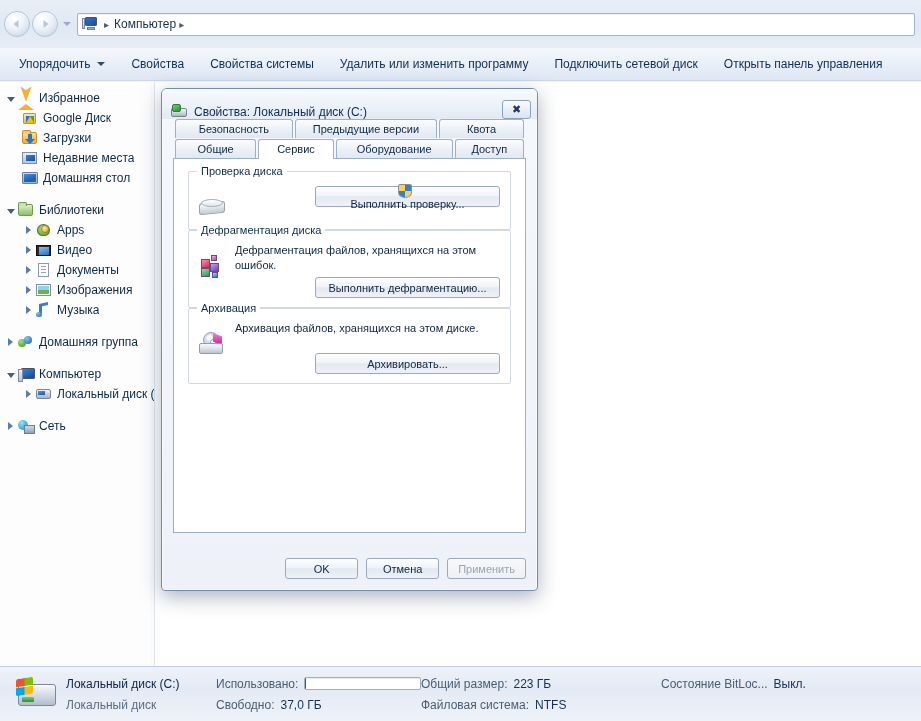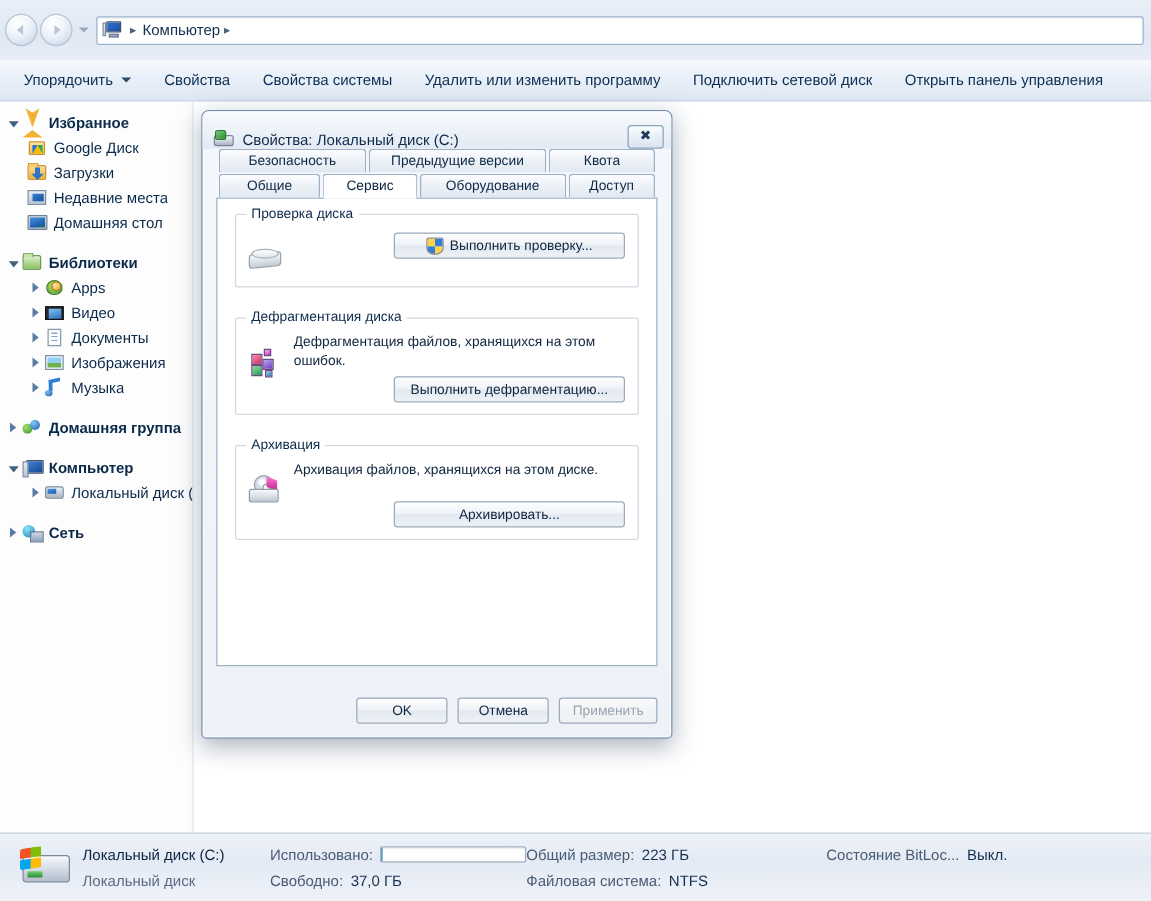--- a/index.html
+++ b/index.html
@@ -159,21 +159,21 @@
     display: flex;
     align-items: center;
     height: 20px;
     padding-left: 4px;
     cursor: pointer;
     white-space: nowrap;
     font-size: 12px;
     color: #0b2a4a;
   }
   .tree-item.lvl1 { padding-left: 22px; }
-  .tree-item.root { font-weight: bold; }
+  .tree-item.root { font-weight: normal; }
   .tree-gap { height: 12px; }
 
   .expander {
     width: 13px; height: 13px;
     flex: none;
     display: flex; align-items: center; justify-content: center;
     margin-right: 1px;
   }
   .expander .arrow-c {
     width: 0; height: 0;
@@ -503,21 +503,21 @@
     height: 375px;
     margin-top: 0;
     position: relative;
     padding: 12px 14px 0 14px;
   }
 
   
   .grp {
     border: 1px solid #d2d9e2;
     border-radius: 2px;
-    margin-bottom: 24px;
+    margin-bottom: 0;
     padding: 10px 10px 9px 10px;
     position: relative;
   }
   .grp-title {
     position: absolute;
     top: -7px; left: 8px;
     background: #ffffff;
     padding: 0 4px;
     font-size: 11px;
     color: #0e2b4c;
@@ -538,20 +538,21 @@
     padding: 0 10px;
     font-size: 11px;
     color: #10263f;
     background: linear-gradient(180deg,#fdfefe 0%,#f0f3f8 45%,#e3e9f1 52%,#eef2f7 100%);
     border: 1px solid #9aa9bb;
     border-radius: 3px;
     display: inline-flex; align-items: center; justify-content: center;
     cursor: pointer;
     box-shadow: inset 0 1px 0 rgba(255,255,255,.9);
     white-space: nowrap;
+    flex-direction: column;
   }
   .btn.wide { width: 185px; }
   .btn.disabled { color: #9aa4b2; background: linear-gradient(180deg,#f7f8fa,#eef0f3); }
   .btn .shield {
     width: 14px; height: 14px; margin-right: 5px; flex: none;
     border-radius: 2px 2px 50% 50%/2px 2px 40% 40%;
     background:
       linear-gradient(90deg, #ffd24a 0 50%, #2f7fd6 50% 100%) 0 0/100% 50% no-repeat,
       linear-gradient(90deg, #2f7fd6 0 50%, #ffd24a 50% 100%) 0 100%/100% 50% no-repeat;
     border: 1px solid #8f8f8f;

